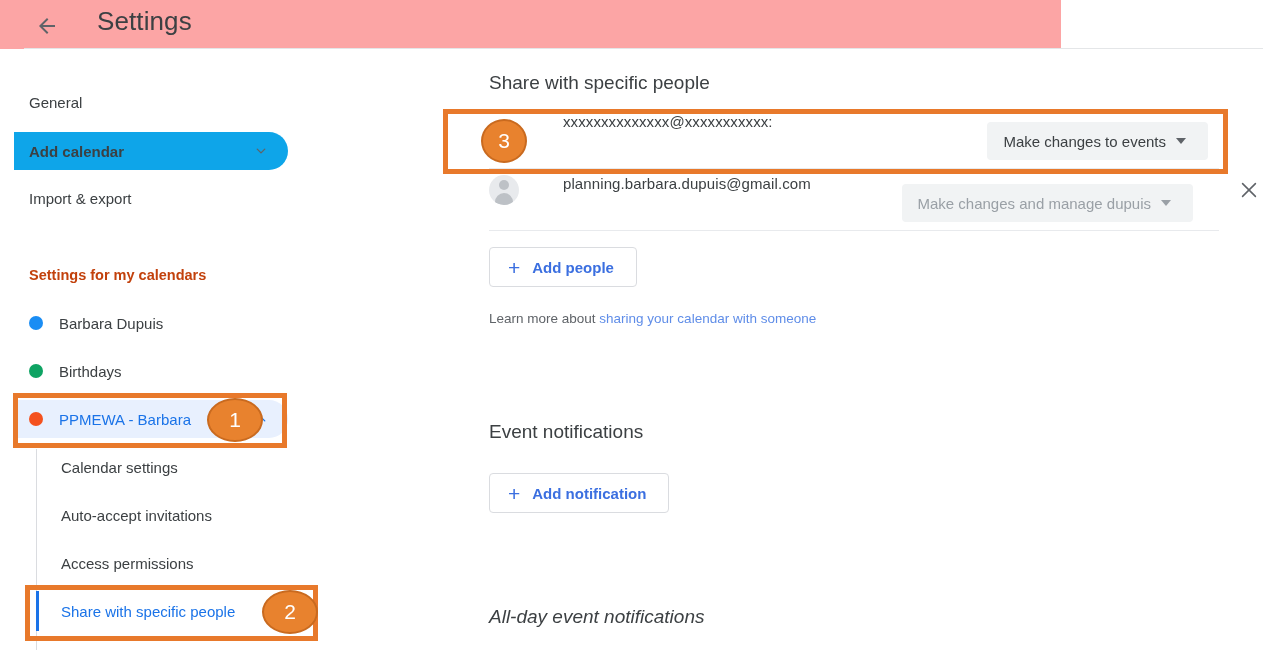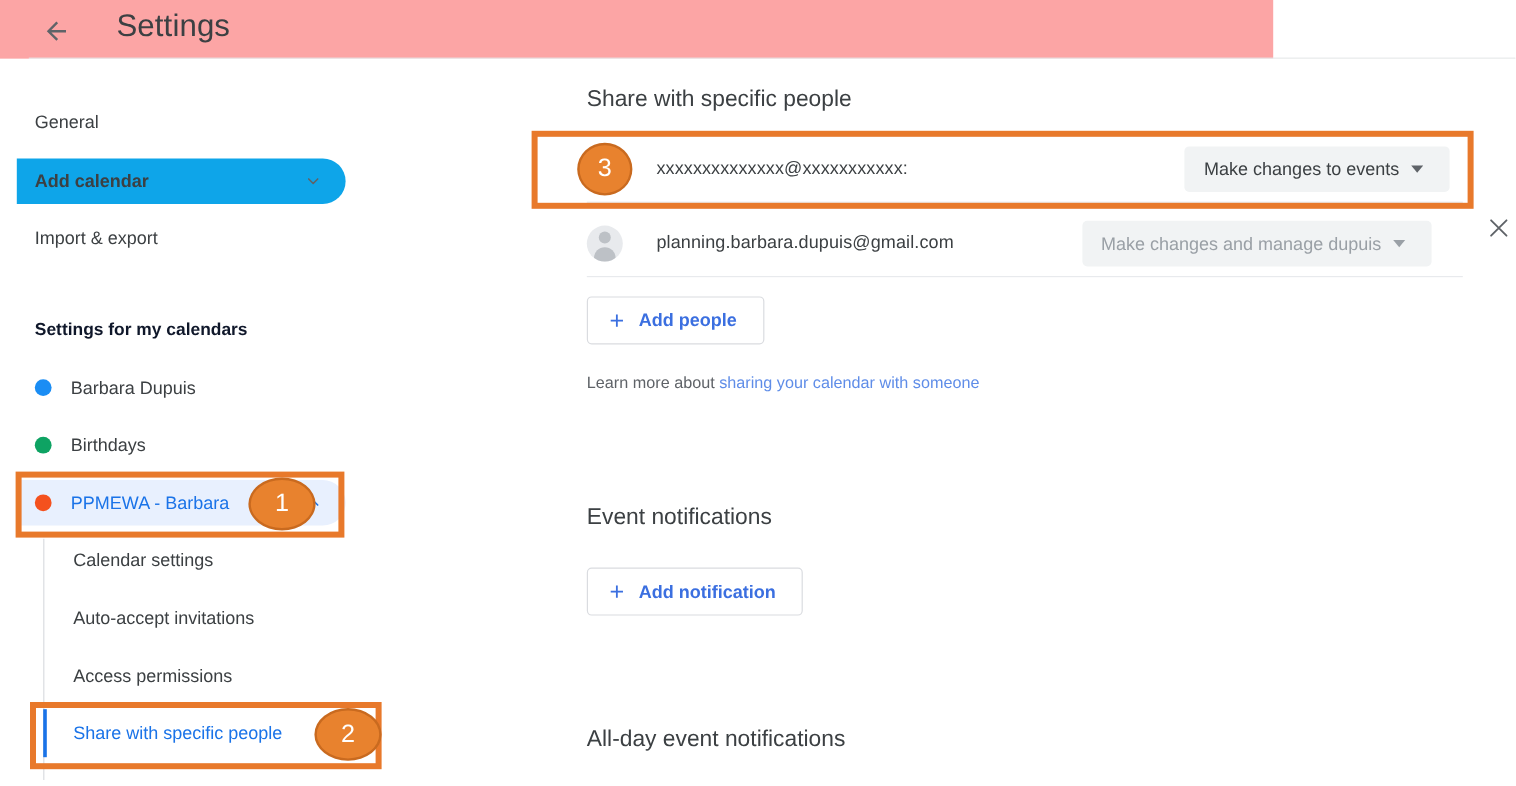--- a/index.html
+++ b/index.html
@@ -77,21 +77,21 @@
     position: absolute;
     right: 18px; top: 50%;
     transform: translateY(-50%);
     display: flex; align-items: center;
   }
   .section-label {
     position: absolute;
     left: 29px;
     font-size: 14.5px;
     font-weight: bold;
-    color: #0f172a;
+    color: #c2410c;
     white-space: nowrap;
   }
   .cal-item {
     position: absolute;
     left: 14px;
     width: 274px; height: 38px;
     display: flex; align-items: center;
     font-size: 15px;
     color: #3c4043;
     border-radius: 0 19px 19px 0;
@@ -146,22 +146,23 @@
     left: 59px;
     font-size: 19px;
     color: #3c4043;
     font-weight: 400;
     white-space: nowrap;
   }
   .share-row {
     position: absolute;
     left: 59px;
     width: 730px; height: 56px;
-    display: flex; align-items: center;
+    display: flex; 
     border-bottom: 1px solid #e8eaed;
+    gap: 16px;
   }
   .avatar {
     width: 30px; height: 30px;
     border-radius: 50%;
     background: #e8eaed;
     flex: none;
     position: relative;
     overflow: hidden;
   }
   .avatar::before {
@@ -377,21 +378,21 @@
       <span>Learn more about </span><a href="#">sharing your calendar with someone</a>
     </div>
 
     <div class="section-heading" style="top:372px;">Event notifications</div>
 
     <div class="gbtn" style="left:59px;top:424px;">
       <span class="plus">+</span>
       <span>Add notification</span>
     </div>
 
-    <div class="section-heading" style="top:557px;">All-day event notifications</div>
+    <div class="section-heading" style="top:557px;font-style:italic;">All-day event notifications</div>
 
   </div>
 
   <div class="anno-box" style="left:13px;top:393px;width:274px;height:55px;"></div>
   <div class="anno-badge" style="left:207px;top:398px;width:56px;height:44px;">1</div>
 
   <div class="anno-box" style="left:25px;top:585px;width:293px;height:56px;"></div>
   <div class="anno-badge" style="left:262px;top:590px;width:56px;height:44px;">2</div>
 
   <div class="anno-box" style="left:443px;top:109px;width:785px;height:65px;"></div>

